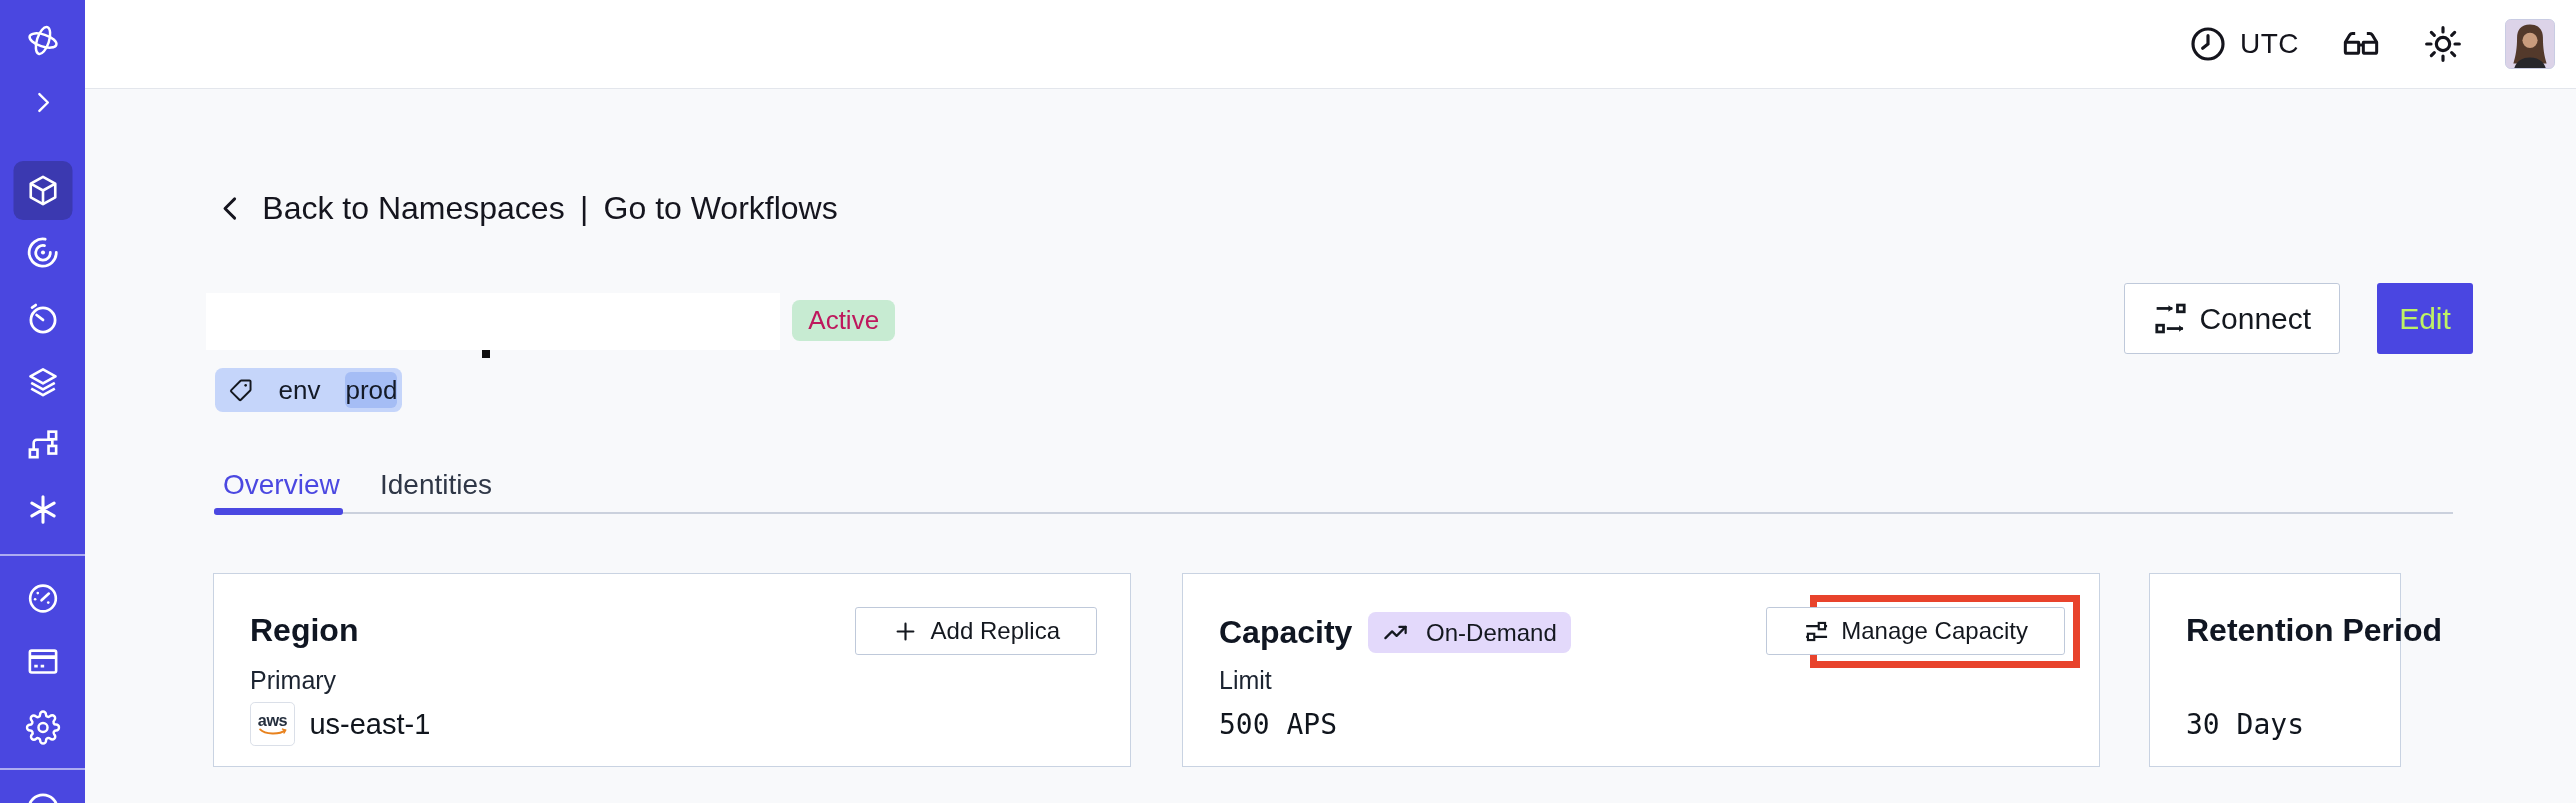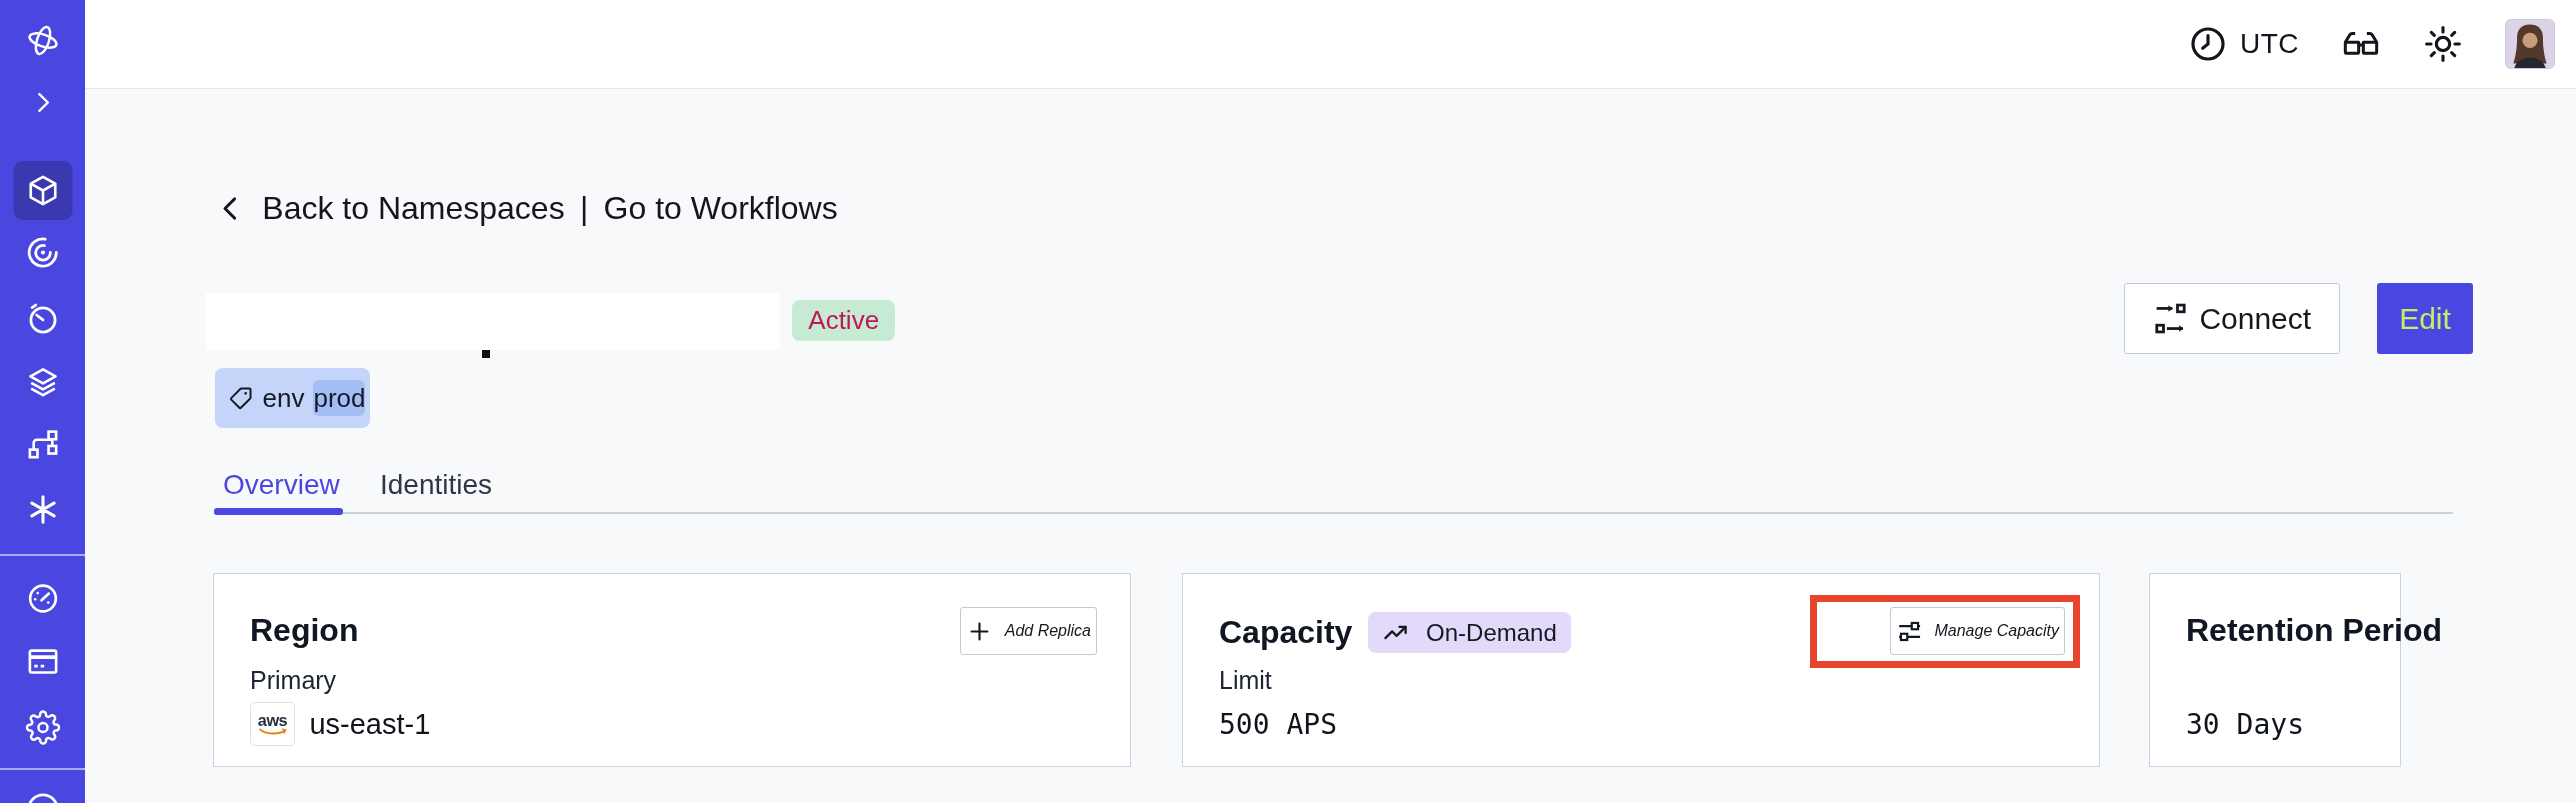--- a/index.html
+++ b/index.html
@@ -35,22 +35,22 @@
   .breadcrumb svg { width:33px; height:33px; display:block; }
   .crumb-link { cursor:pointer; }
   .crumb-sep { color:#15151e; font-weight:400; }
 
   .name-redaction { position:absolute; left:121px; top:204px; width:574px; height:57px; background:#ffffff; }
   .name-artifact { position:absolute; left:397px; top:261px; width:7.7px; height:7.7px; background:#111; }
 
   .status-badge { position:absolute; left:707px; top:211px; height:41px; padding:0 16.3px; border-radius:7.7px;
                   background:#C7EBD2; color:#be185d; font-size:26px; display:flex; align-items:center; }
 
-  .tag-chip { position:absolute; left:130px; top:279px; height:60px; background:#C5D5FA; border-radius:7.7px;
-              display:flex; align-items:center; gap:9px; padding:0 4.8px 0 12.5px; cursor:pointer; }
+  .tag-chip { position:absolute; left:130px; top:279px; height:44px; background:#C5D5FA; border-radius:7.7px;
+              display:flex; align-items:center; gap:25px; padding:0 4.8px 0 12.5px; cursor:pointer; }
   .tag-chip svg { width:26px; height:26px; display:block; }
   .tag-key { font-size:26px; color:#141a26; }
   .tag-value { background:#A5BDF5; border-radius:5.8px; height:36px; padding:0 0; display:flex; align-items:center;
                font-size:26px; color:#141a26; }
 
   .btn { display:flex; align-items:center; justify-content:center; gap:11.5px; background:#fff;
          border:1.9px solid #BFC9DA; border-radius:2.9px; cursor:pointer; color:#14181f; font-weight:500; }
   .btn svg { display:block; }
   .connect-btn { position:absolute; left:2039px; top:194px; width:216px; height:71px; font-size:30px; }
   .connect-btn svg { width:35px; height:35px; }
@@ -77,21 +77,21 @@
   .card-label { position:absolute; left:36px; top:92px; font-size:25px; color:#1c2431; }
   .card-value-row { position:absolute; left:36px; top:127px; display:flex; align-items:center; gap:14.4px; height:46px; }
   .value-sans { font-size:29px; color:#10151d; }
   .value-mono { position:absolute; left:36px; top:134px; font-family:"DejaVu Sans Mono", monospace; font-size:28px; color:#10151d; }
 
   .aws-badge { width:45px; height:44px; background:#fff; border:1.9px solid #DADFE8; border-radius:4.8px;
                display:flex; flex-direction:column; align-items:center; justify-content:center; line-height:1; }
   .aws-badge .aws-text { font-size:16.3px; font-weight:700; color:#252F3E; letter-spacing:-0.5px; margin-top:1px; }
   .aws-badge svg { width:29px; height:8.6px; display:block; }
 
-  .small-btn { position:absolute; height:48px; padding:0 5px; font-size:16px;font-style:italic; }
+  .small-btn { position:absolute; height:48px; padding:0 36px; font-size:24px; }
   .small-btn svg { width:27px; height:27px; }
   .add-replica-btn { right:33px; top:33px; }
   .manage-btn { right:34px; top:33px; z-index:2; }
   .red-annotation { position:absolute; left:627px; top:21px; width:270px; height:73px;
                     border:7.7px solid #E8432C; z-index:1; }
 
   .partial-bottom-icon { overflow:hidden; position:absolute; left:0; bottom:0; width:85px; height:17.3px; }
   .partial-bottom-icon svg { width:38px; height:38px; margin-left:24px; display:block; }
 </style>
 </head>

